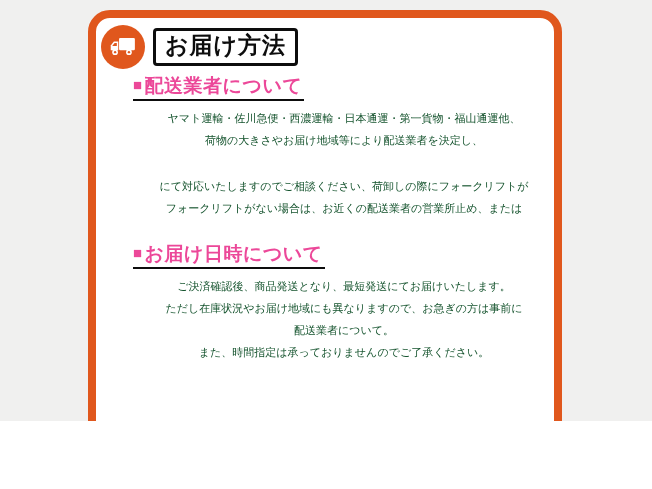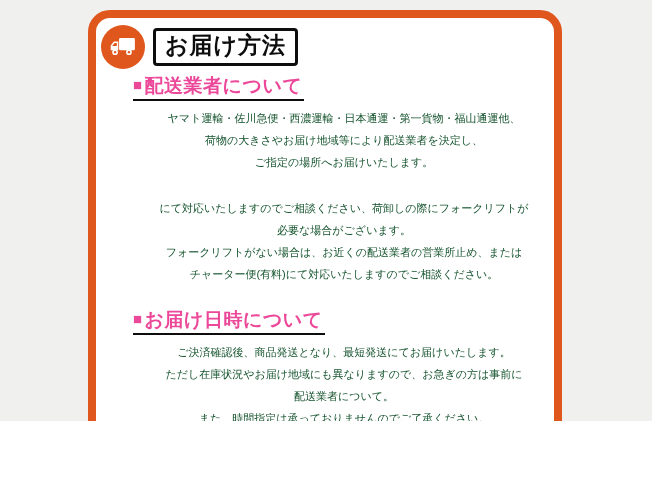--- a/index.html
+++ b/index.html
@@ -110,28 +110,25 @@
         <span>お届け方法</span>
       </div>
     </div>
 
     <div class="content">
 
       <div class="section">
         <h2 class="sec-heading"><span class="bullet">■</span><span>配送業者について</span></h2>
         <p class="line">ヤマト運輸・佐川急便・西濃運輸・日本通運・第一貨物・福山通運他、</p>
         <p class="line">荷物の大きさやお届け地域等により配送業者を決定し、</p>
-        <p class="line">ご指定の場所へお届けいたします。</p>
       </div>
 
       <div class="section">
         <p class="line">にて対応いたしますのでご相談ください、荷卸しの際にフォークリフトが</p>
-        <p class="line">必要な場合がございます。</p>
         <p class="line">フォークリフトがない場合は、お近くの配送業者の営業所止め、または</p>
-        <p class="line">チャーター便(有料)にて対応いたしますのでご相談ください。</p>
       </div>
 
       <div class="section">
         <h2 class="sec-heading"><span class="bullet">■</span><span>お届け日時について</span></h2>
         <p class="line">ご決済確認後、商品発送となり、最短発送にてお届けいたします。</p>
         <p class="line">ただし在庫状況やお届け地域にも異なりますので、お急ぎの方は事前に</p>
         <p class="line">配送業者について。</p>
         <p class="line">また、時間指定は承っておりませんのでご了承ください。</p>
       </div>
 

